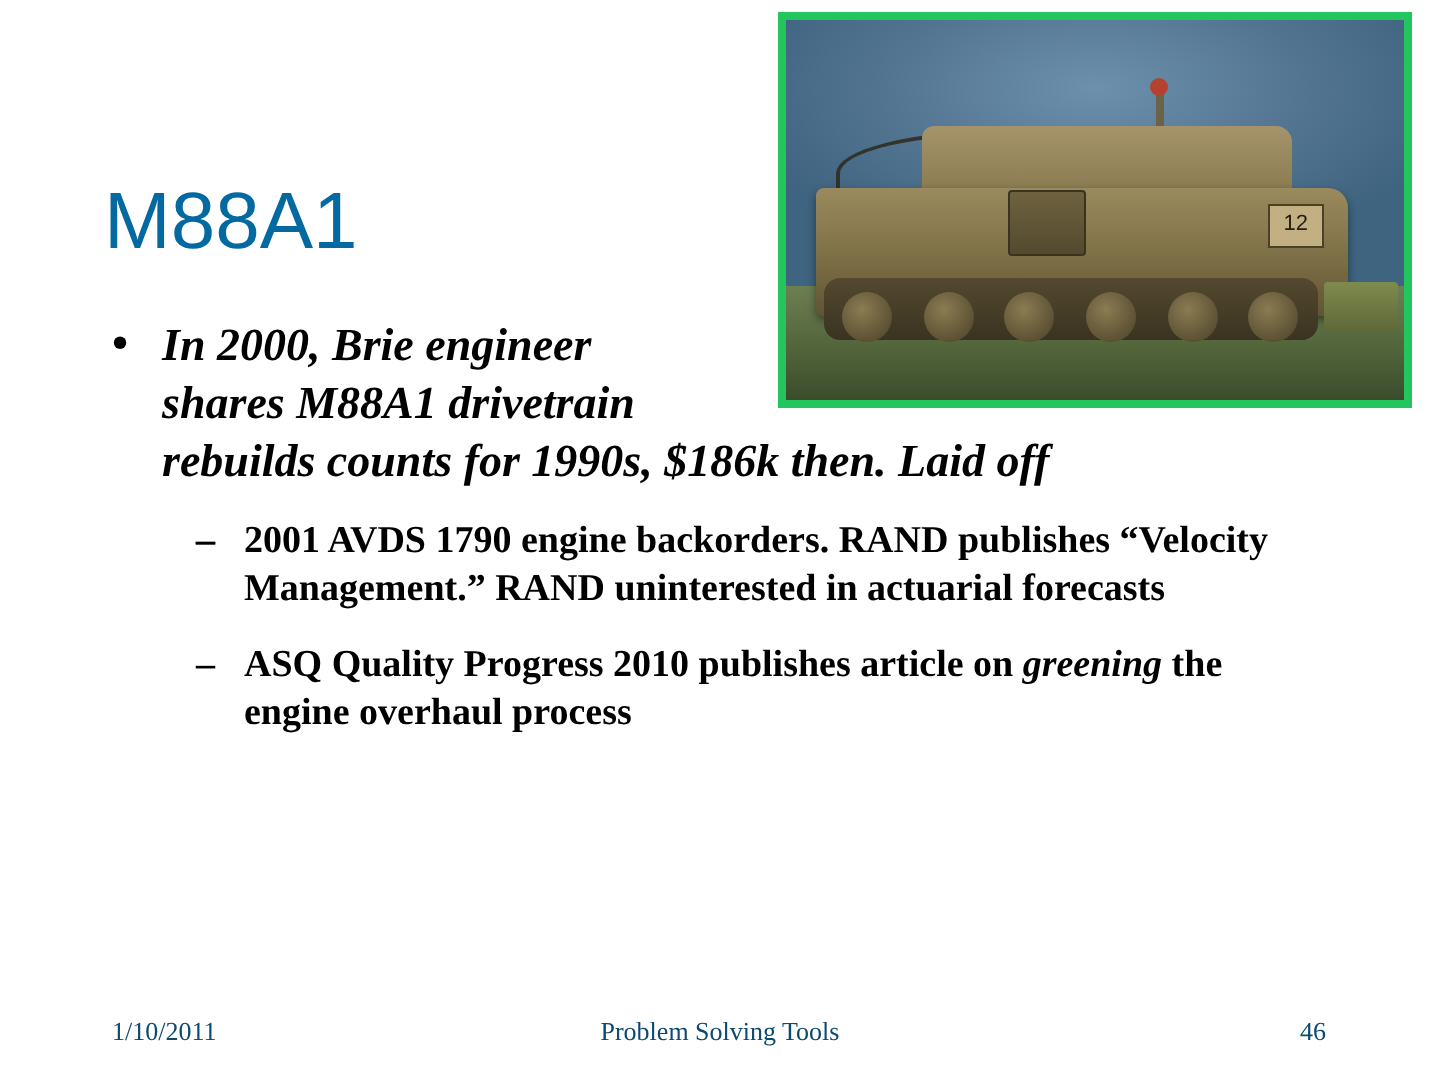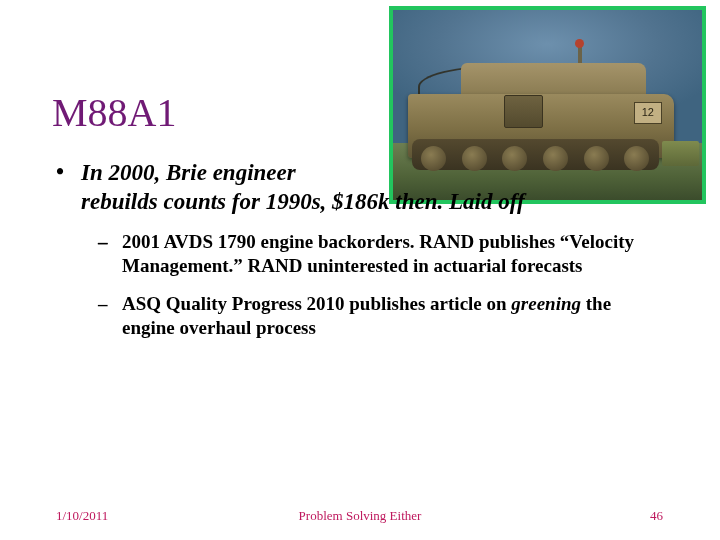--- a/index.html
+++ b/index.html
@@ -152,24 +152,24 @@
     background: linear-gradient(#6e6240, #534a2e);
     border: 1px solid #3a3320;
     border-radius: 2px;
   }
 
   
   .title {
     position: absolute;
     left: 52px;
     top: 62px;
-    font-family: Liberation Serif, serif;
+    font-family: Liberation Sans, sans-serif;
     font-size: 40px;
     font-weight: normal;
-    color: #701a75;
+    color: #0369a1;
     letter-spacing: 0px;
   }
 
   .body {
     position: absolute;
     left: 52px;
     top: 158px;
     width: 612px;
   }
 
@@ -221,21 +221,21 @@
   .italic { font-style: italic; }
 
   .footer {
     position: absolute;
     left: 0;
     right: 0;
     bottom: 14px;
     height: 18px;
     font-family: "Liberation Serif", serif;
     font-size: 13px;
-    color: #be185d;
+    color: #0c4a6e;
   }
   .footer .date { position: absolute; left: 56px; top: 0; }
   .footer .center { position: absolute; left: 0; right: 0; top: 0; text-align: center; }
   .footer .page { position: absolute; right: 57px; top: 0; }
 </style>
 </head>
 <body>
 
 <div class="slide">
 
@@ -263,20 +263,21 @@
   </div>
 
   <h1 class="title">M88A1</h1>
 
   <div class="body">
 
     <div class="l1">
       <span class="bullet">•</span>
       <span class="l1-text">
         <span class="short">In 2000, Brie engineer</span>
+        <span class="short">shares M88A1 drivetrain</span>
         <span>rebuilds counts for 1990s, $186k then. Laid off</span>
       </span>
     </div>
 
     <div class="l2-list">
 
       <div class="l2">
         <span class="dash">–</span>
       </div>
 
@@ -288,17 +289,17 @@
       <div class="l2">
         <span class="dash">–</span>
         <span>ASQ Quality Progress 2010 publishes article on </span><span class="italic">greening</span><span> the engine overhaul process</span>
       </div>
 
     </div>
   </div>
 
   <div class="footer">
     <span class="date">1/10/2011</span>
-    <span class="center">Problem Solving Either</span>
+    <span class="center">Problem Solving Tools</span>
     <span class="page">46</span>
   </div>
 
 </div>
 
 </body></html>

